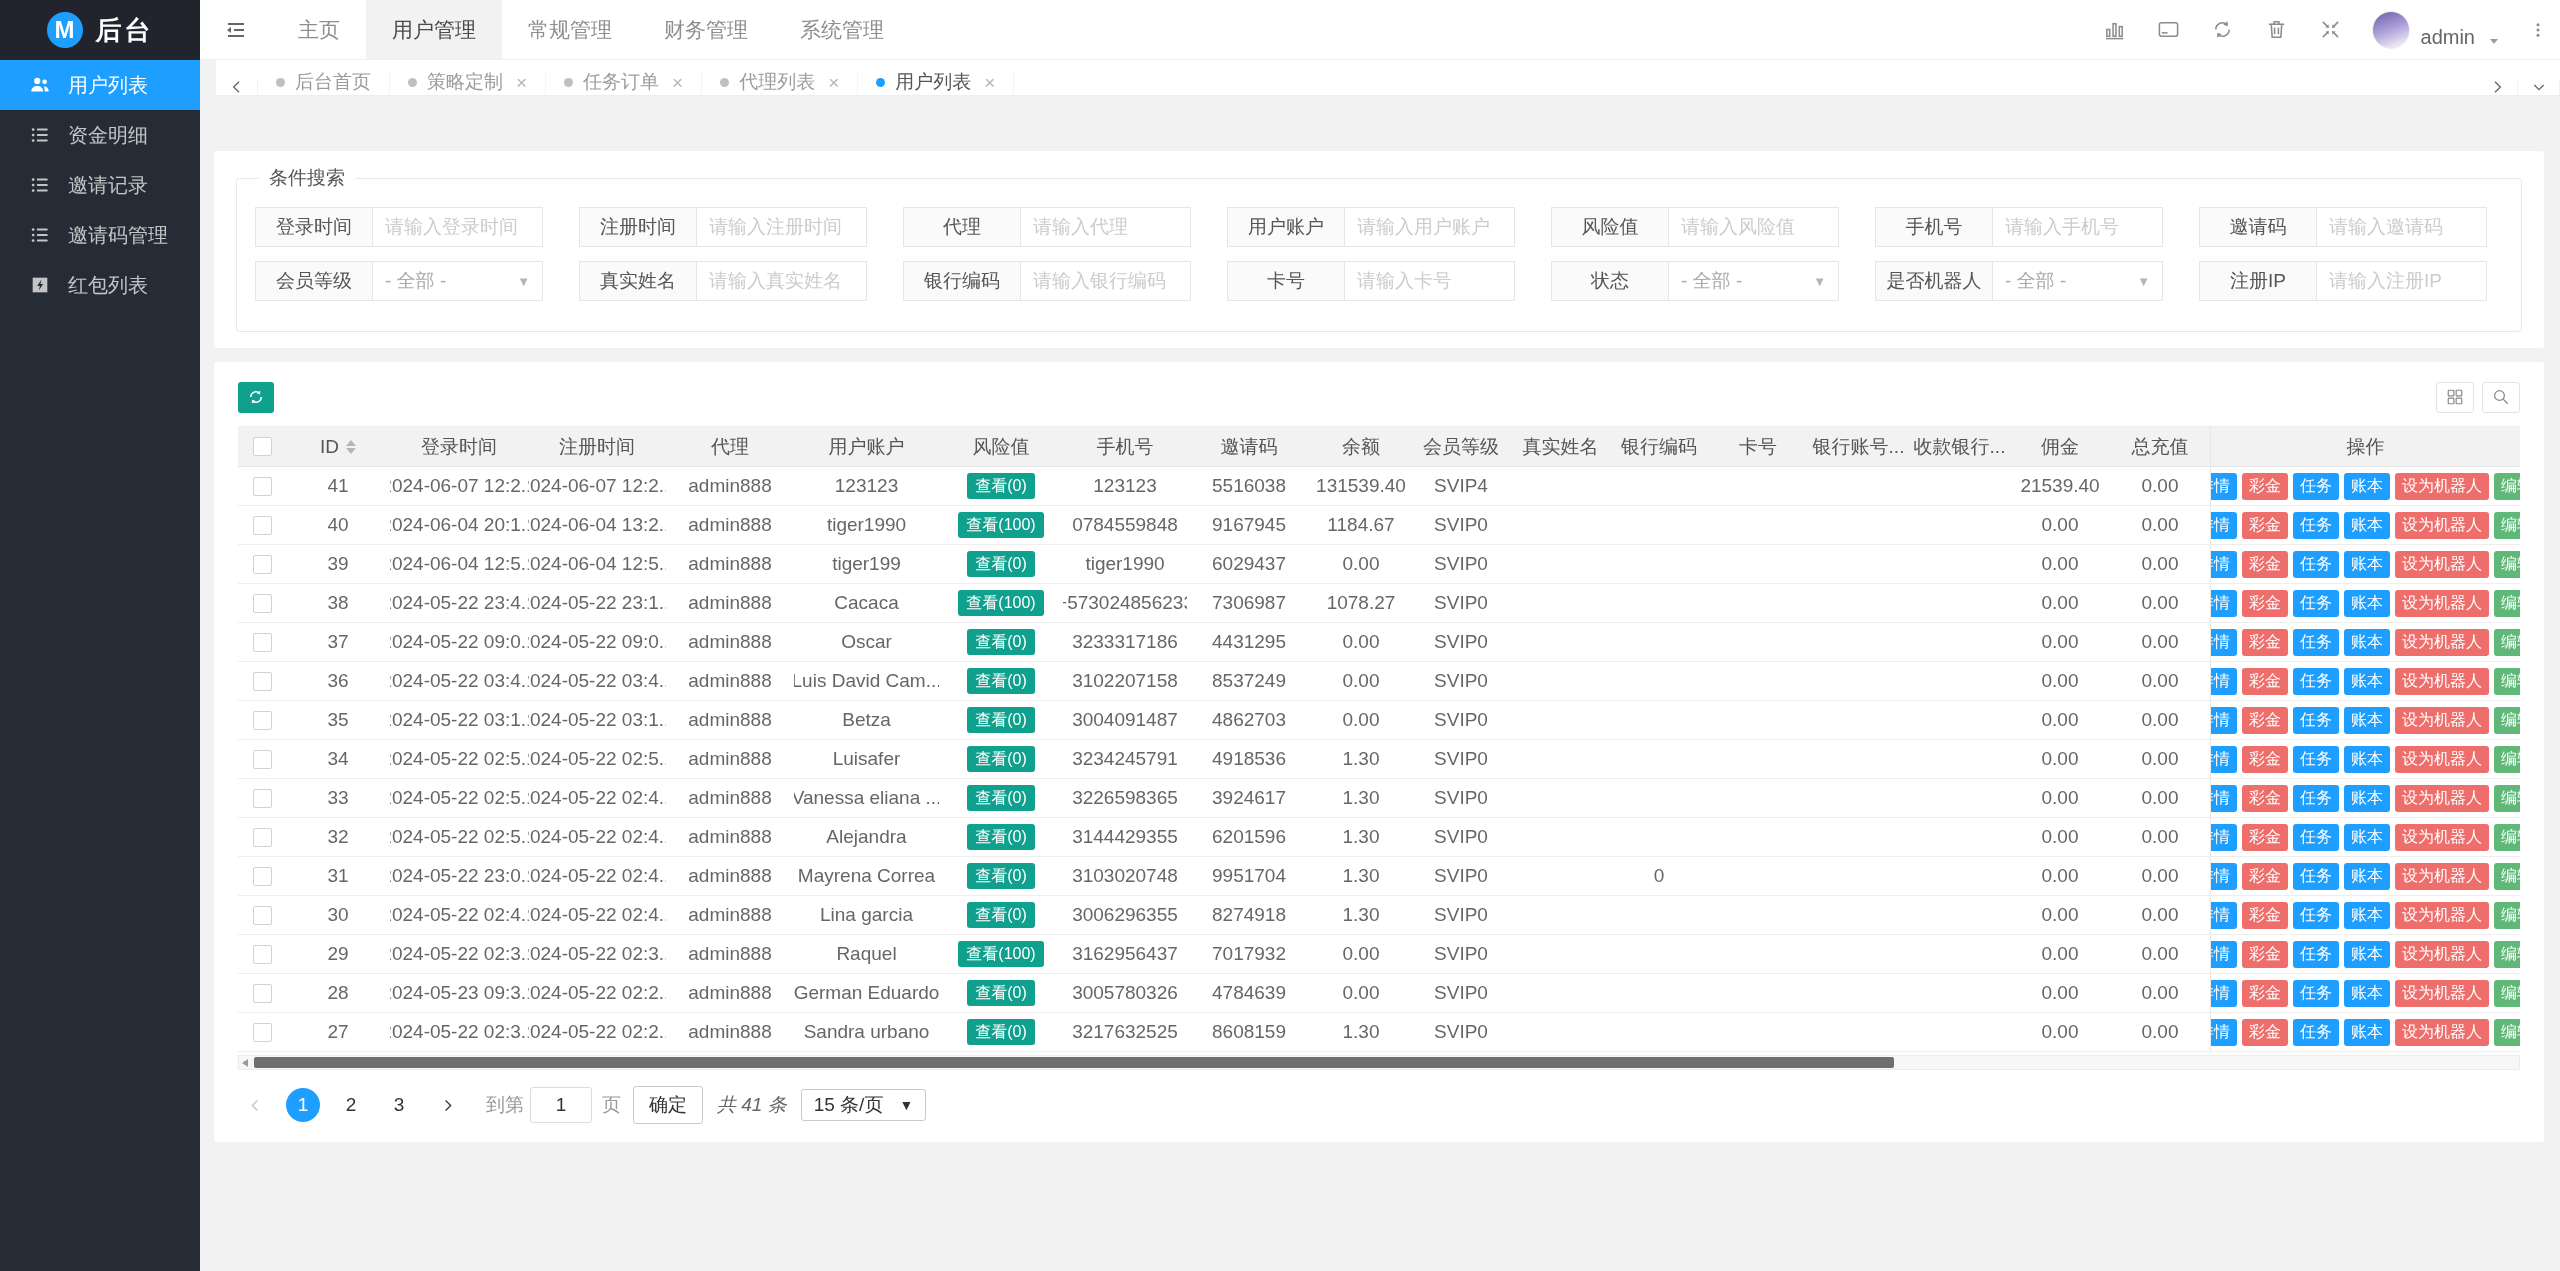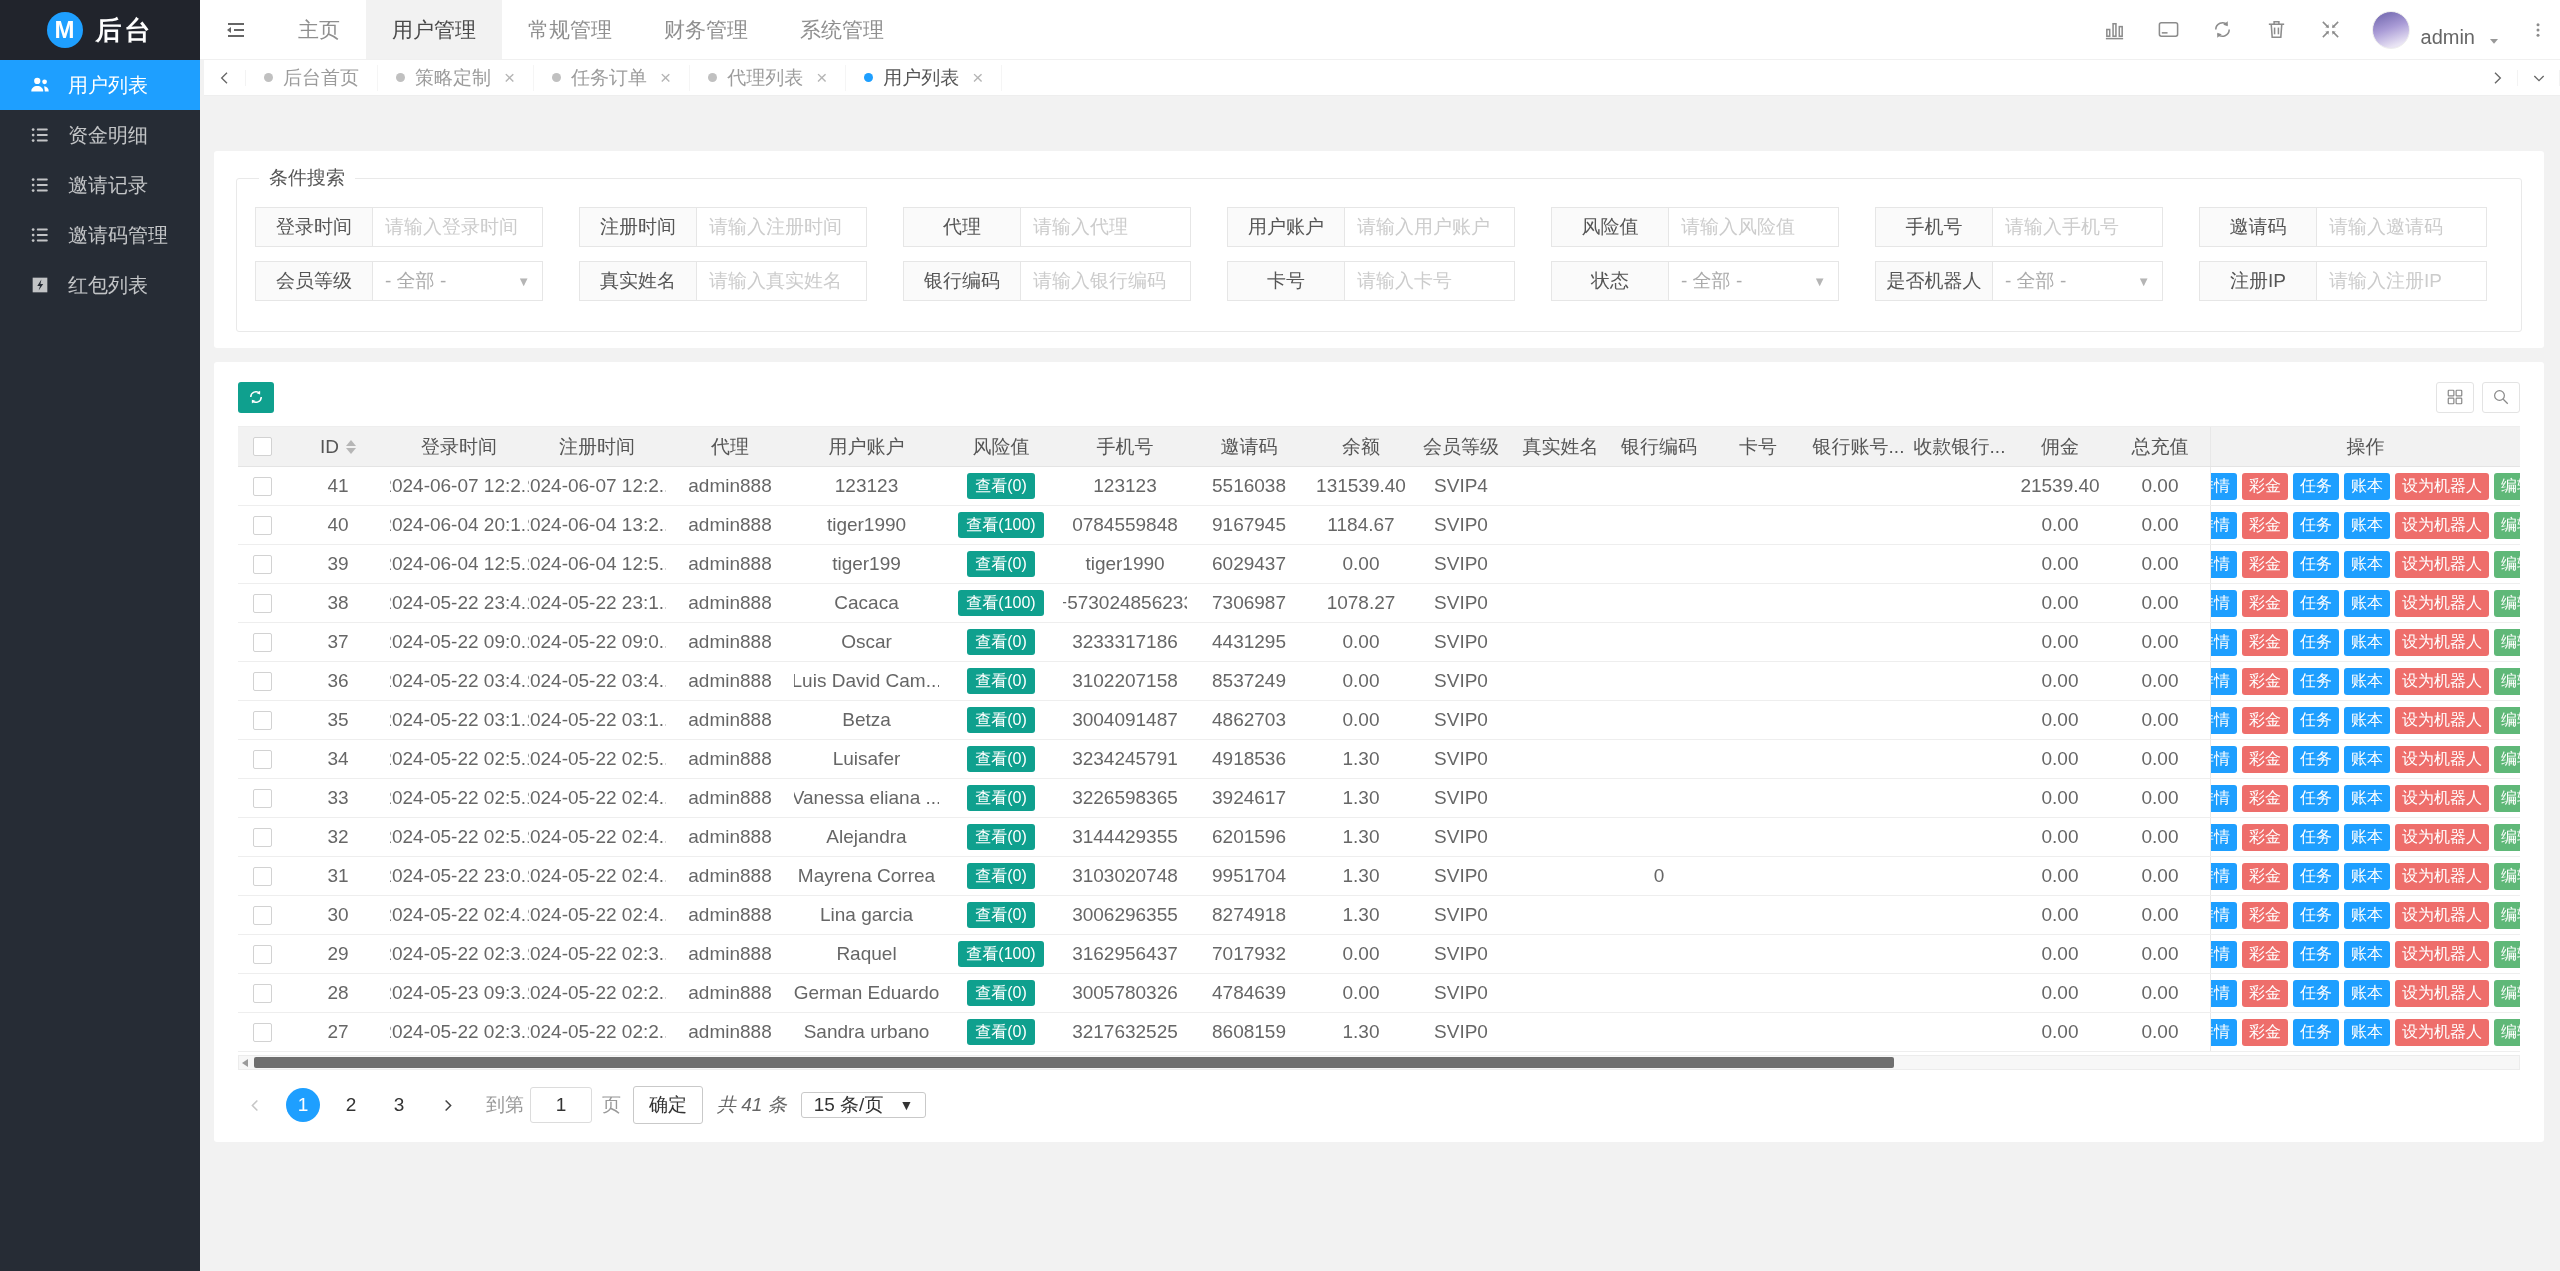--- a/index.html
+++ b/index.html
@@ -29,21 +29,21 @@
   .kebab{width:44px;height:60px;display:flex;align-items:center;justify-content:center;cursor:pointer;}
 
   
   .sidebar{position:absolute;top:60px;left:0;bottom:0;width:200px;background:#262c35;z-index:20;}
   .side-item{height:50px;display:flex;align-items:center;padding-left:28px;gap:16px;color:rgba(255,255,255,.72);font-size:20px;cursor:pointer;}
   .side-item.active{background:var(--blue);color:#fff;}
   .side-icon{width:24px;height:24px;display:flex;align-items:center;justify-content:center;}
   .side-icon svg{width:22px;height:22px;fill:currentColor;}
 
   
-  .tabbar{position:absolute;top:60px;left:204px;right:0;height:36px;background:#fff;border-bottom:1px solid #eee;display:flex;align-items:center;z-index:10;}
+  .tabbar{position:absolute;top:60px;left:216px;right:0;height:36px;background:#fff;border-bottom:1px solid #eee;display:flex;align-items:flex-end;z-index:10;}
   .tab-nav-btn{width:42px;display:flex;align-items:center;justify-content:center;border-right:1px solid #f3f3f3;cursor:pointer;}
   .tab-nav-btn svg{stroke:#666;fill:none;stroke-width:2;}
   #tabs-list{display:flex;align-items:stretch;}
   .tab{display:flex;align-items:center;padding:0 18px;font-size:19px;color:#9c9c9c;border-right:1px solid #f5f5f5;cursor:pointer;white-space:nowrap;}
   .tab .dot{width:9px;height:9px;border-radius:50%;background:#c0c0c0;margin-right:10px;flex:none;}
   .tab.active{color:#555;}
   .tab.active .dot{background:var(--blue);}
   .tab .close{margin-left:13px;color:#b5b5b5;font-size:19px;line-height:1;}
   .tabbar-right{margin-left:auto;display:flex;}
 
@@ -109,21 +109,21 @@
   .pagination{display:flex;align-items:center;margin-top:16px;font-size:19px;color:#666;}
   .pg{min-width:34px;height:34px;display:flex;align-items:center;justify-content:center;margin-right:14px;color:#333;cursor:pointer;}
   .pg.prev{color:#c6c6c6;}
   #page-nums{display:flex;}
   .pg.num.active{background:var(--blue);color:#fff;border-radius:50%;width:34px;min-width:34px;}
   .goto-label{color:#999;margin:0 6px 0 8px;}
   .goto-input{width:62px;height:36px;border:1px solid #dcdcdc;text-align:center;font-size:19px;color:#333;border-radius:3px;outline:none;}
   .page-word{color:#999;margin:0 12px 0 10px;}
   .confirm-btn{height:38px;padding:0 15px;border:1px solid #c9c9c9;border-radius:3px;background:#fff;font-size:19px;color:#333;cursor:pointer;}
   .total-label{margin:0 14px;color:#666;font-style:italic;}
-  .size-select{height:26px;border:1px solid #c9c9c9;border-radius:3px;display:flex;align-items:center;padding:0 12px;gap:16px;color:#333;cursor:pointer;background:#fff;}
+  .size-select{height:32px;border:1px solid #c9c9c9;border-radius:3px;display:flex;align-items:center;padding:0 12px;gap:16px;color:#333;cursor:pointer;background:#fff;}
   .size-caret{font-size:14px;color:#333;}
 </style>
 </head>
 <body>
 
 <div class="page">
 
   <header class="topbar">
     <div class="logo">
       <div class="logo-badge">

